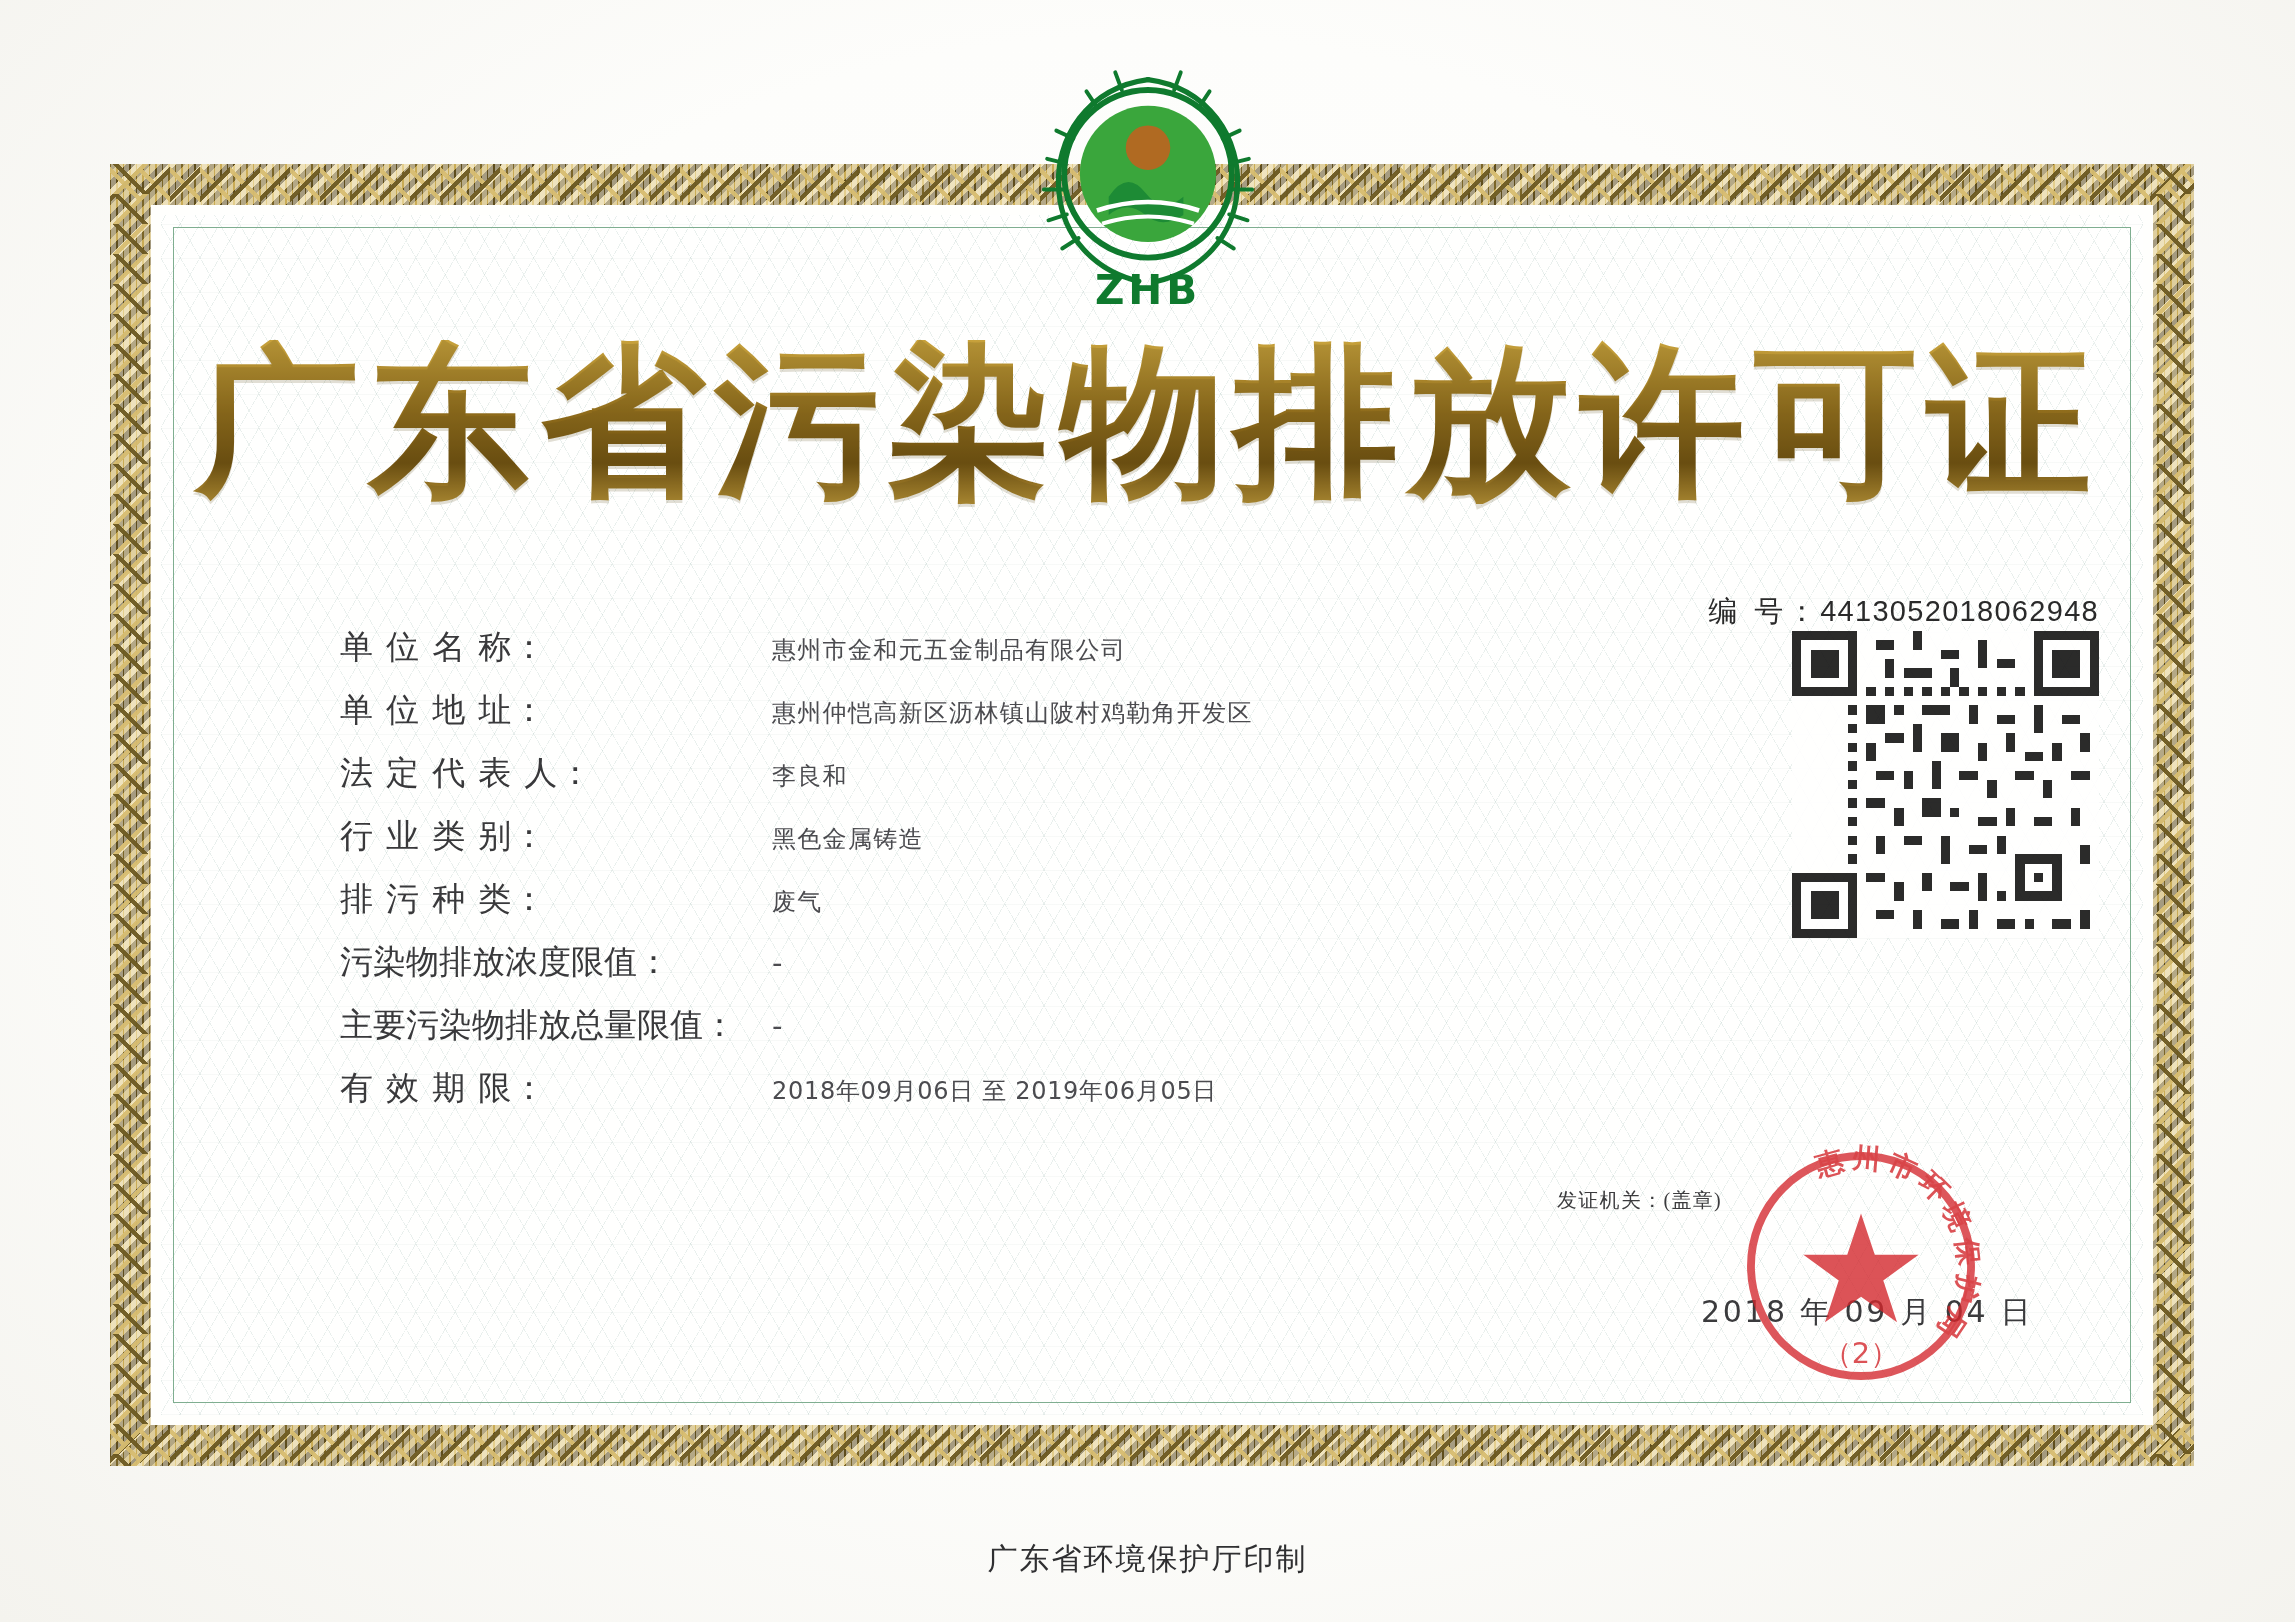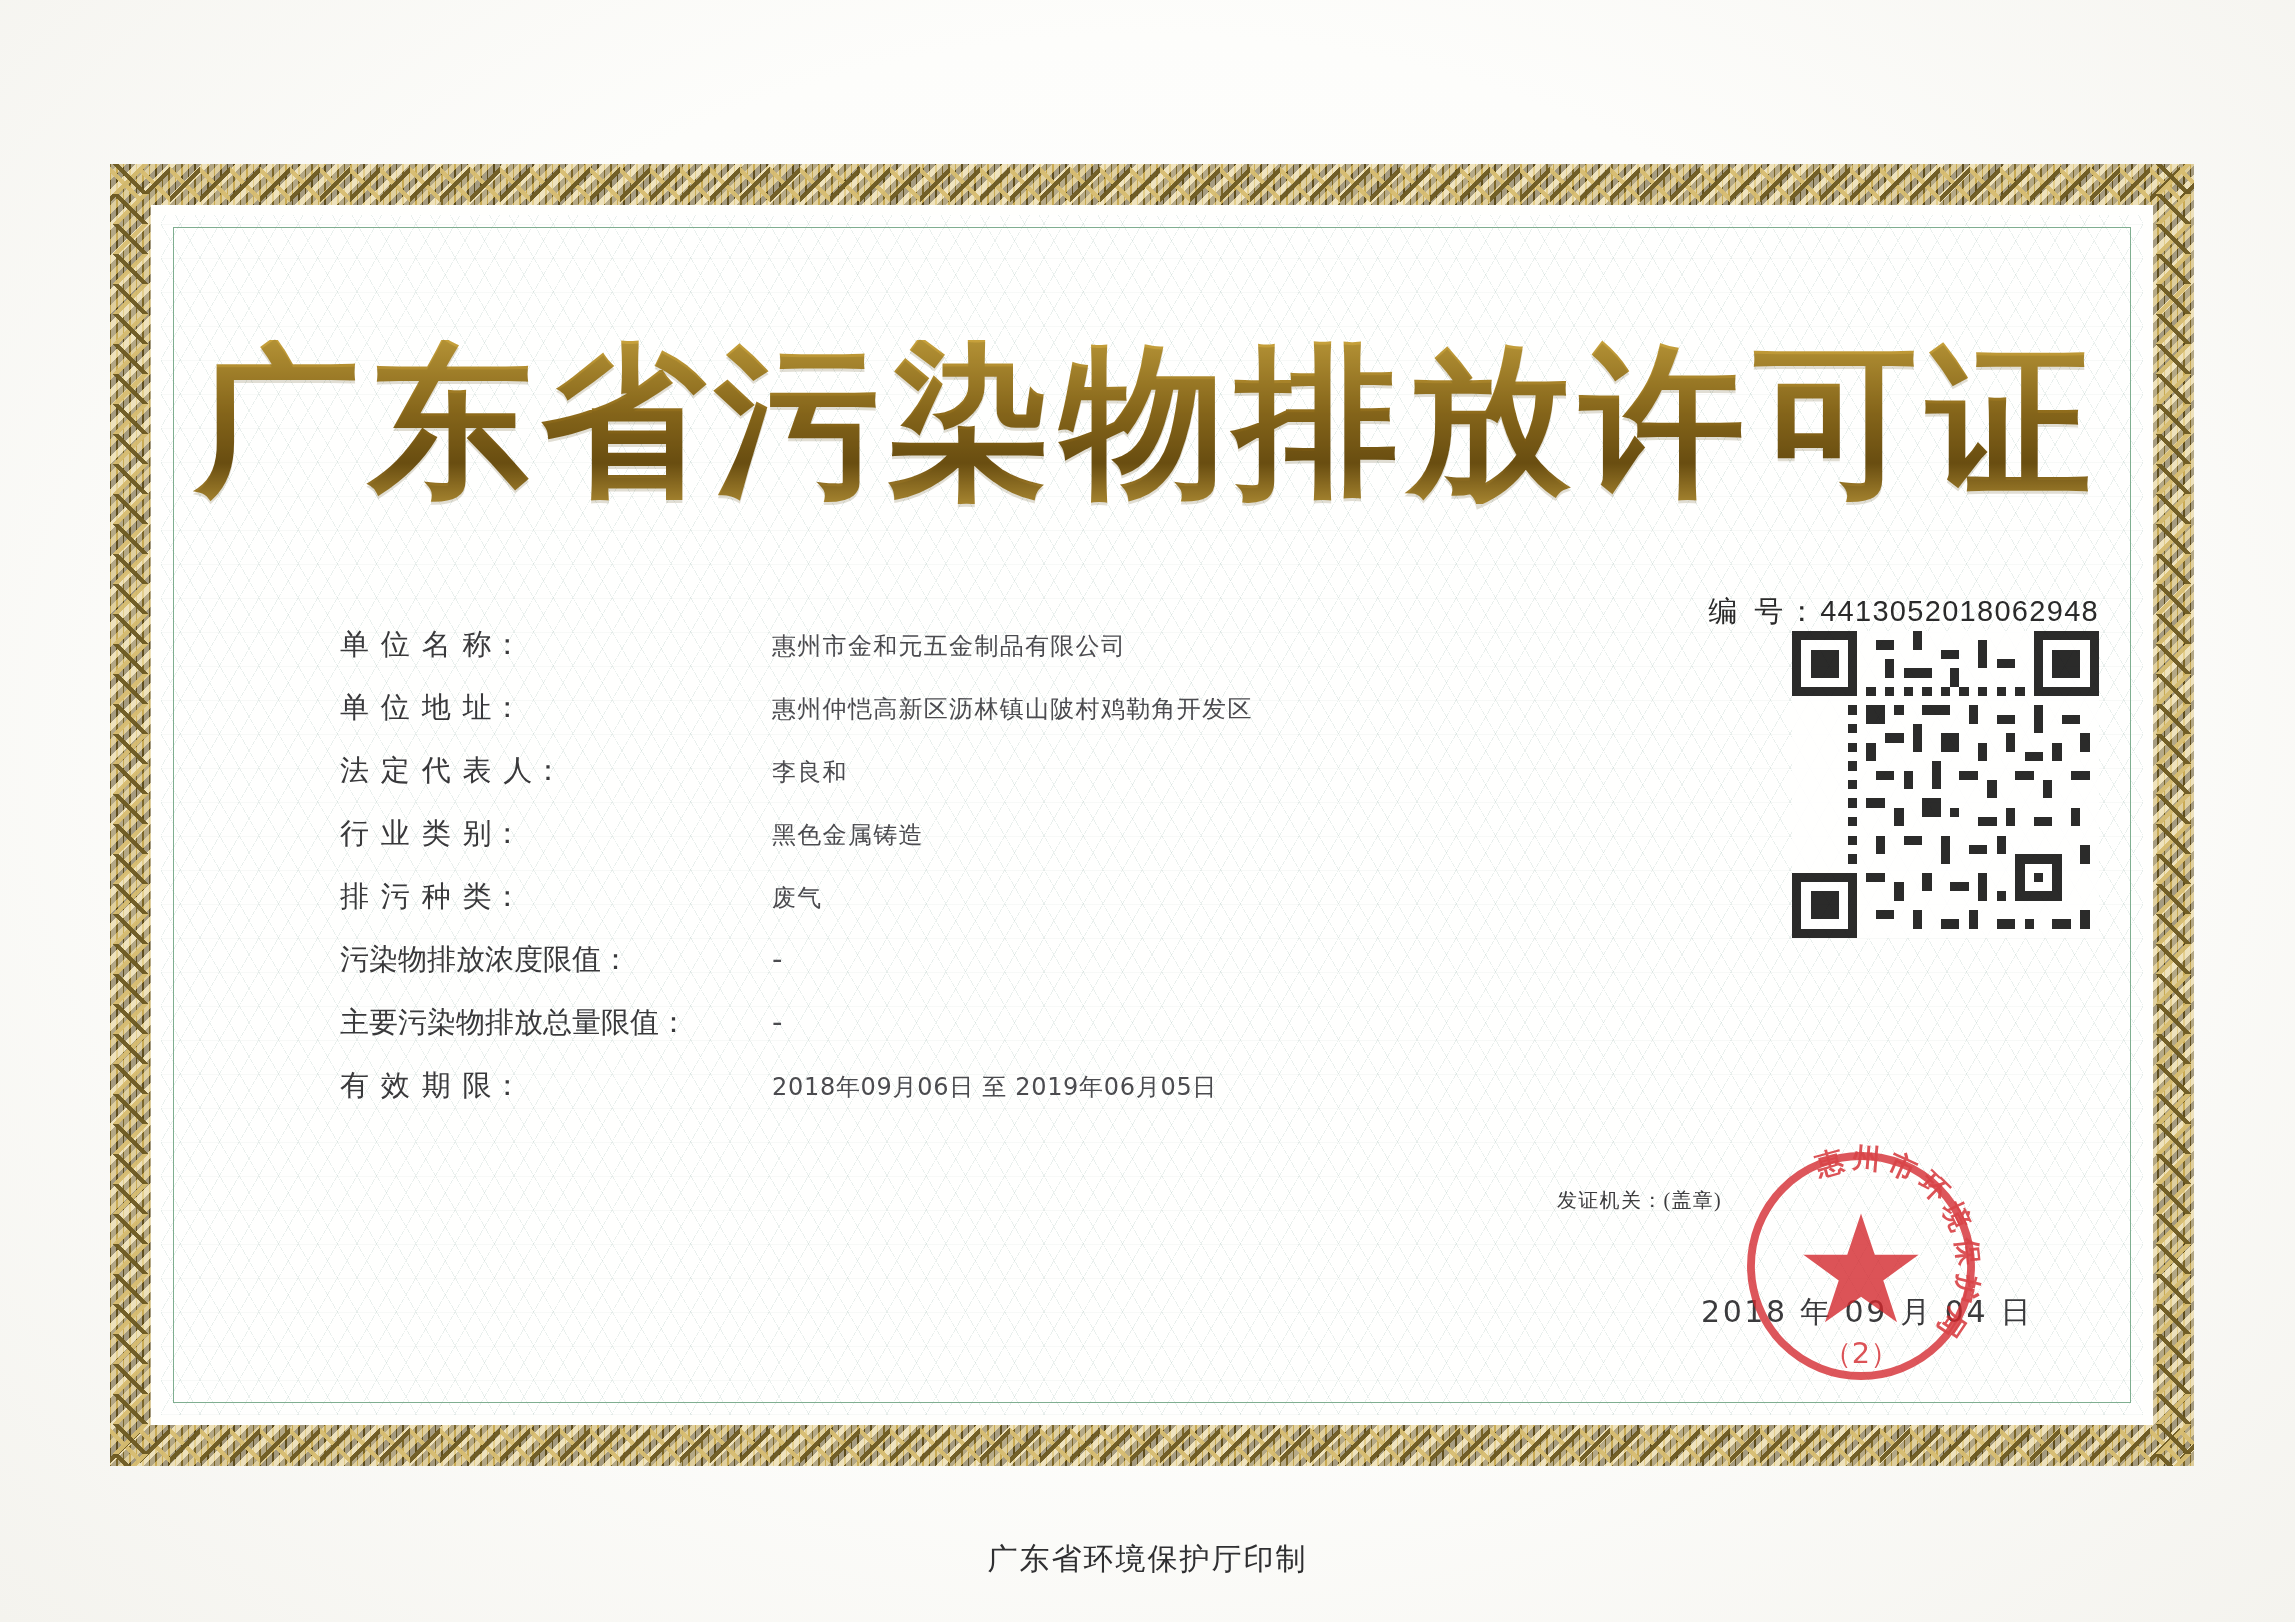--- a/index.html
+++ b/index.html
@@ -164,21 +164,21 @@
     top: 625px;
     z-index: 10;
   }
   .row {
     display: flex;
     align-items: baseline;
     height: 63px;
   }
   .lab {
     width: 432px;
-    font-size: 29px;
+    font-size: 33px;
     color: #39393b;
     font-family: "DejaVu Sans", "Liberation Sans", sans-serif;
     white-space: nowrap;
   }
   .lab.sp2 { letter-spacing: 1.3px; }
   .val {
     font-size: 24px;
     color: #4b4b4f;
     font-family: "DejaVu Sans", "Liberation Sans", sans-serif;
     letter-spacing: 1.3px;
@@ -244,20 +244,40 @@
     <div class="zigzag-frame"></div>
     <div class="zigzag-inner-cut"></div>
     <div class="chev top"></div>
     <div class="chev bottom"></div>
     <div class="chev left"></div>
     <div class="chev right"></div>
     <div id="guilloche"></div>
     <div id="inner-rule"></div>
   </div>
 
+  <div id="emblem">
+    <svg viewBox="0 0 420 420" width="275" height="275" aria-hidden="true">
+      <circle cx="210" cy="180" r="128" fill="none" stroke="#0f7a2e" stroke-width="9"></circle>
+      <circle cx="210" cy="180" r="104" fill="#3aa63c"></circle>
+      <circle cx="210" cy="140" r="34" fill="#b06a22"></circle>
+      <path d="M150 215 q28 -42 56 -6 q26 34 58 6 l0 28 q-32 22 -58 0 q-28 -24 -56 0 z" fill="#1d8b35"></path>
+      <path d="M132 236 q78 -26 156 0" stroke="#ffffff" stroke-width="7" fill="none"></path>
+      <path d="M140 256 q70 -22 140 0" stroke="#ffffff" stroke-width="6" fill="none"></path>
+      <g stroke="#0f7a2e" stroke-width="8" fill="none" stroke-linecap="round">
+        <path d="M210 36 C120 48 66 124 74 208 C80 276 128 328 196 344"></path>
+        <path d="M210 36 C300 48 354 124 346 208 C340 276 292 328 224 344"></path>
+      </g>
+      <g stroke="#0f7a2e" stroke-width="6" fill="none" stroke-linecap="round">
+        <path d="M96 126 l-26 -12 M84 164 l-28 -7 M80 204 l-29 0 M86 242 l-28 9 M104 278 l-25 16"></path>
+        <path d="M324 126 l26 -12 M336 164 l28 -7 M340 204 l29 0 M334 242 l28 9 M316 278 l25 16"></path>
+        <path d="M132 78 l-16 -24 M170 52 l-10 -27 M250 52 l10 -27 M288 78 l16 -24"></path>
+      </g>
+      <text x="210" y="378" text-anchor="middle" font-family="DejaVu Sans, Liberation Sans, sans-serif" font-size="62" font-weight="700" letter-spacing="6" fill="#0f7a2e">ZHB</text>
+    </svg>
+  </div>
 
   <div id="title">广东省污染物排放许可证</div>
 
   <div id="serial">
     <span class="sn-label">编 号：</span><span class="sn-value">4413052018062948</span>
   </div>
 
   <div id="qr">
     <svg viewBox="0 0 33 33" width="307" height="307" shape-rendering="crispEdges" aria-hidden="true">
       <rect width="33" height="33" fill="#ffffff"></rect>

